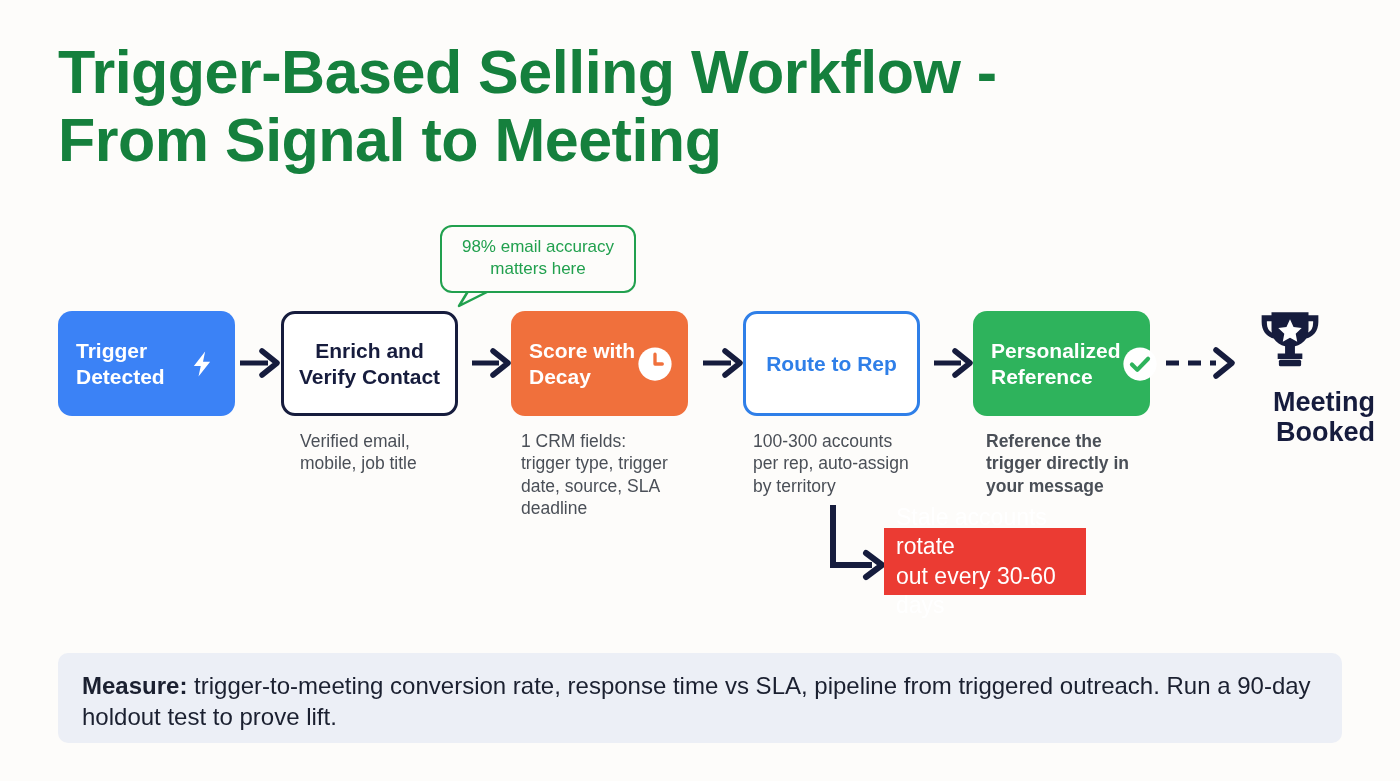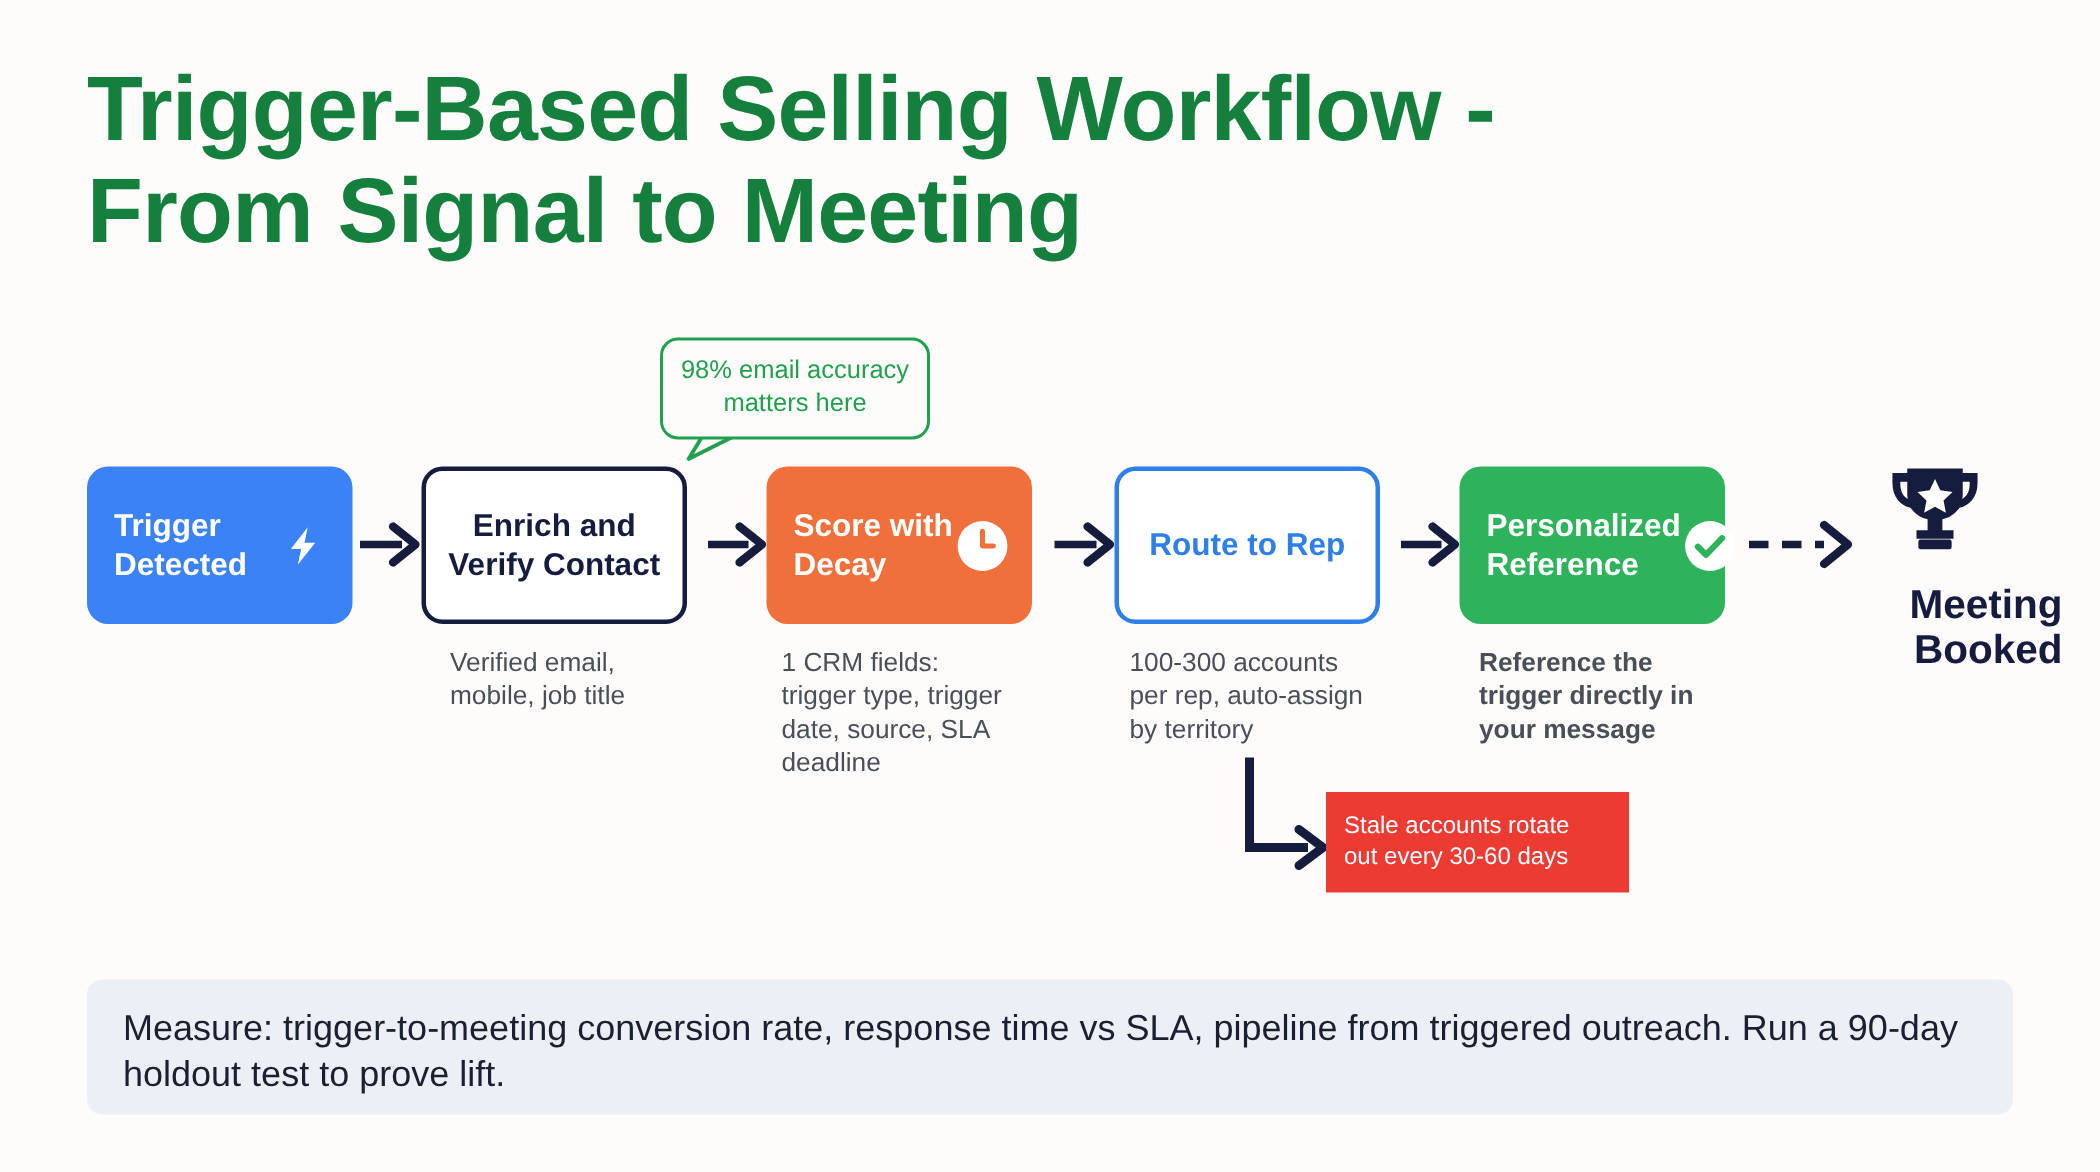--- a/index.html
+++ b/index.html
@@ -92,21 +92,21 @@
     color: #161c3d;
     white-space: pre-line;
     text-align: right;
   }
 
   
   #bubble {
     position: absolute;
     left: 440px;
     top: 225px;
-    width: 180px;
+    width: 196px;
     padding: 9px 10px 11px;
     border: 2.5px solid #21a04e;
     border-radius: 12px;
     background: #fdfcfa;
     color: #21a04e;
     font-size: 17px;
     line-height: 1.28;
     text-align: center;
     white-space: pre-line;
     z-index: 3;
@@ -119,42 +119,42 @@
     top: 528px;
     width: 202px;
     height: 67px;
     background: #eb3b33;
     display: flex;
     align-items: center;
     padding: 0 12px;
   }
   #warn .wtext {
     color: #ffffff;
-    font-size: 16px;
+    font-size: 23px;
     line-height: 1.28;
     white-space: pre-line;
   }
 
   
   #measure {
     position: absolute;
     left: 58px;
     top: 653px;
     width: 1284px;
     height: 90px;
     background: #eceff6;
     border-radius: 10px;
     padding: 17px 24px;
   }
   #measure .mtext {
     font-size: 24px;
     line-height: 1.3;
     color: #1b2030;
   }
-  #measure .mlabel { font-weight: normal; }
+  #measure .mlabel { font-weight: bold; }
 
   svg.deco { position: absolute; left: 0; top: 0; overflow: visible; pointer-events: none; }
 </style>
 </head>
 <body>
 
 <div id="title">Trigger-Based Selling Workflow -
 From Signal to Meeting</div>
 
 <svg class="deco" width="1400" height="781">

